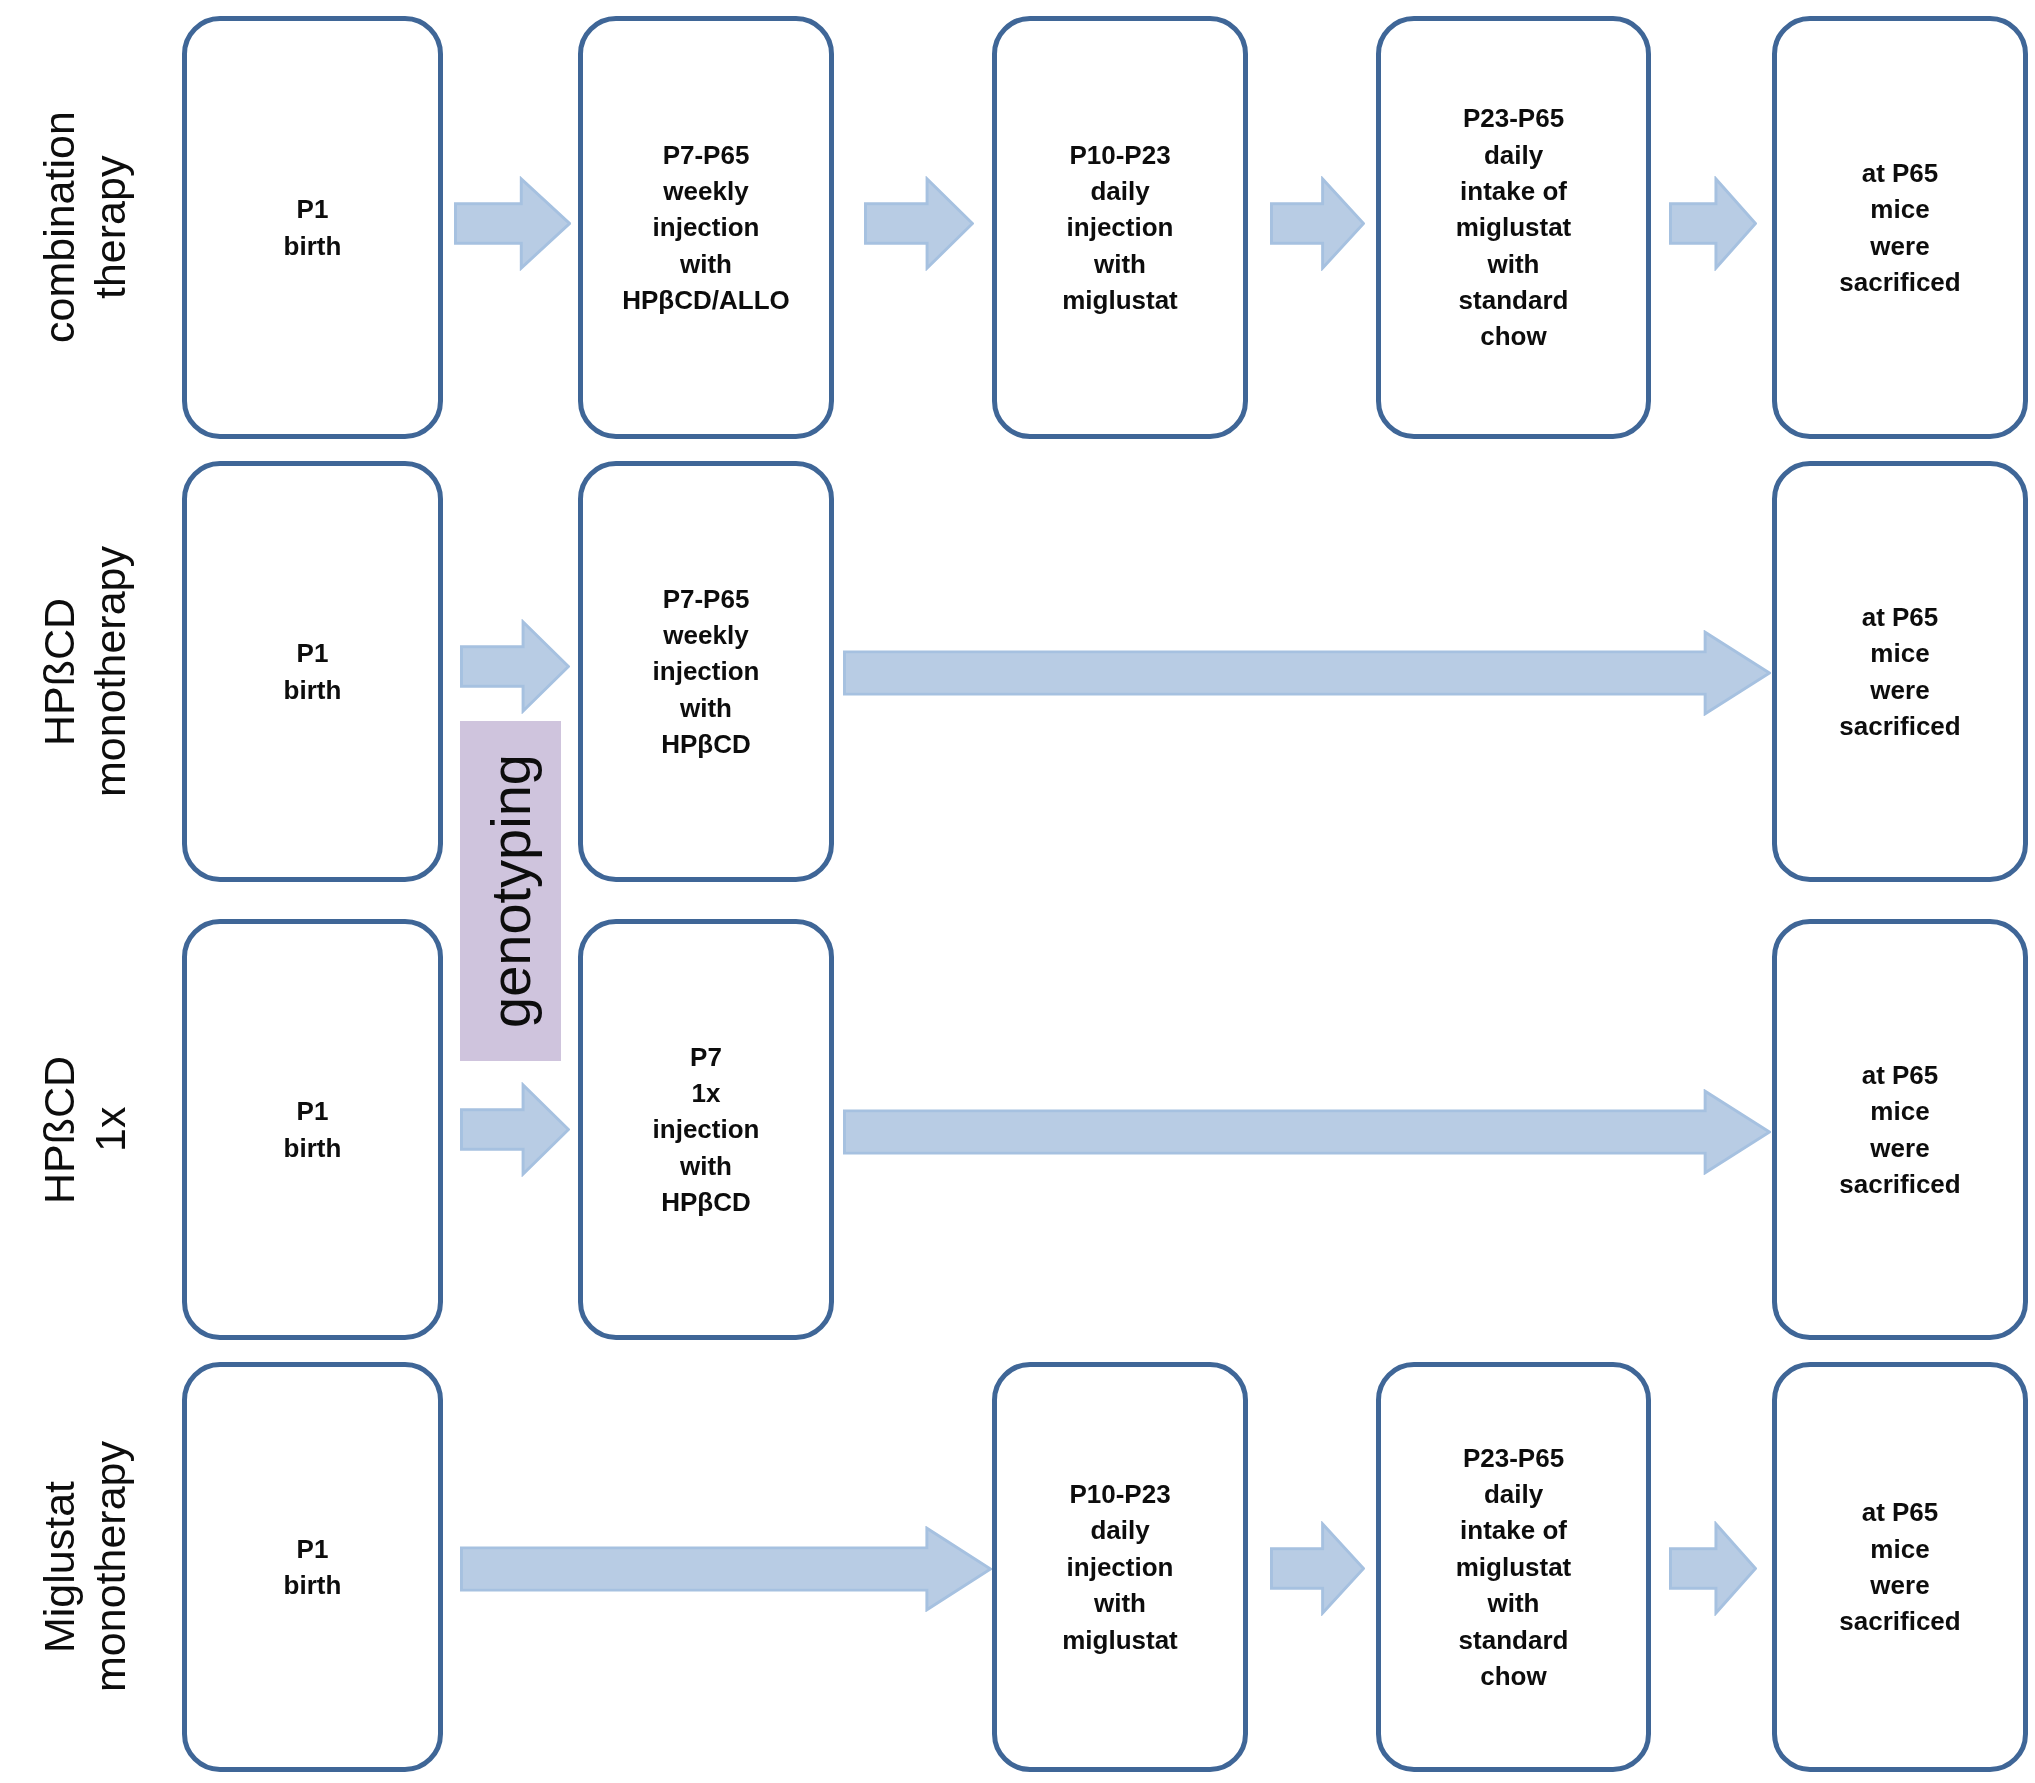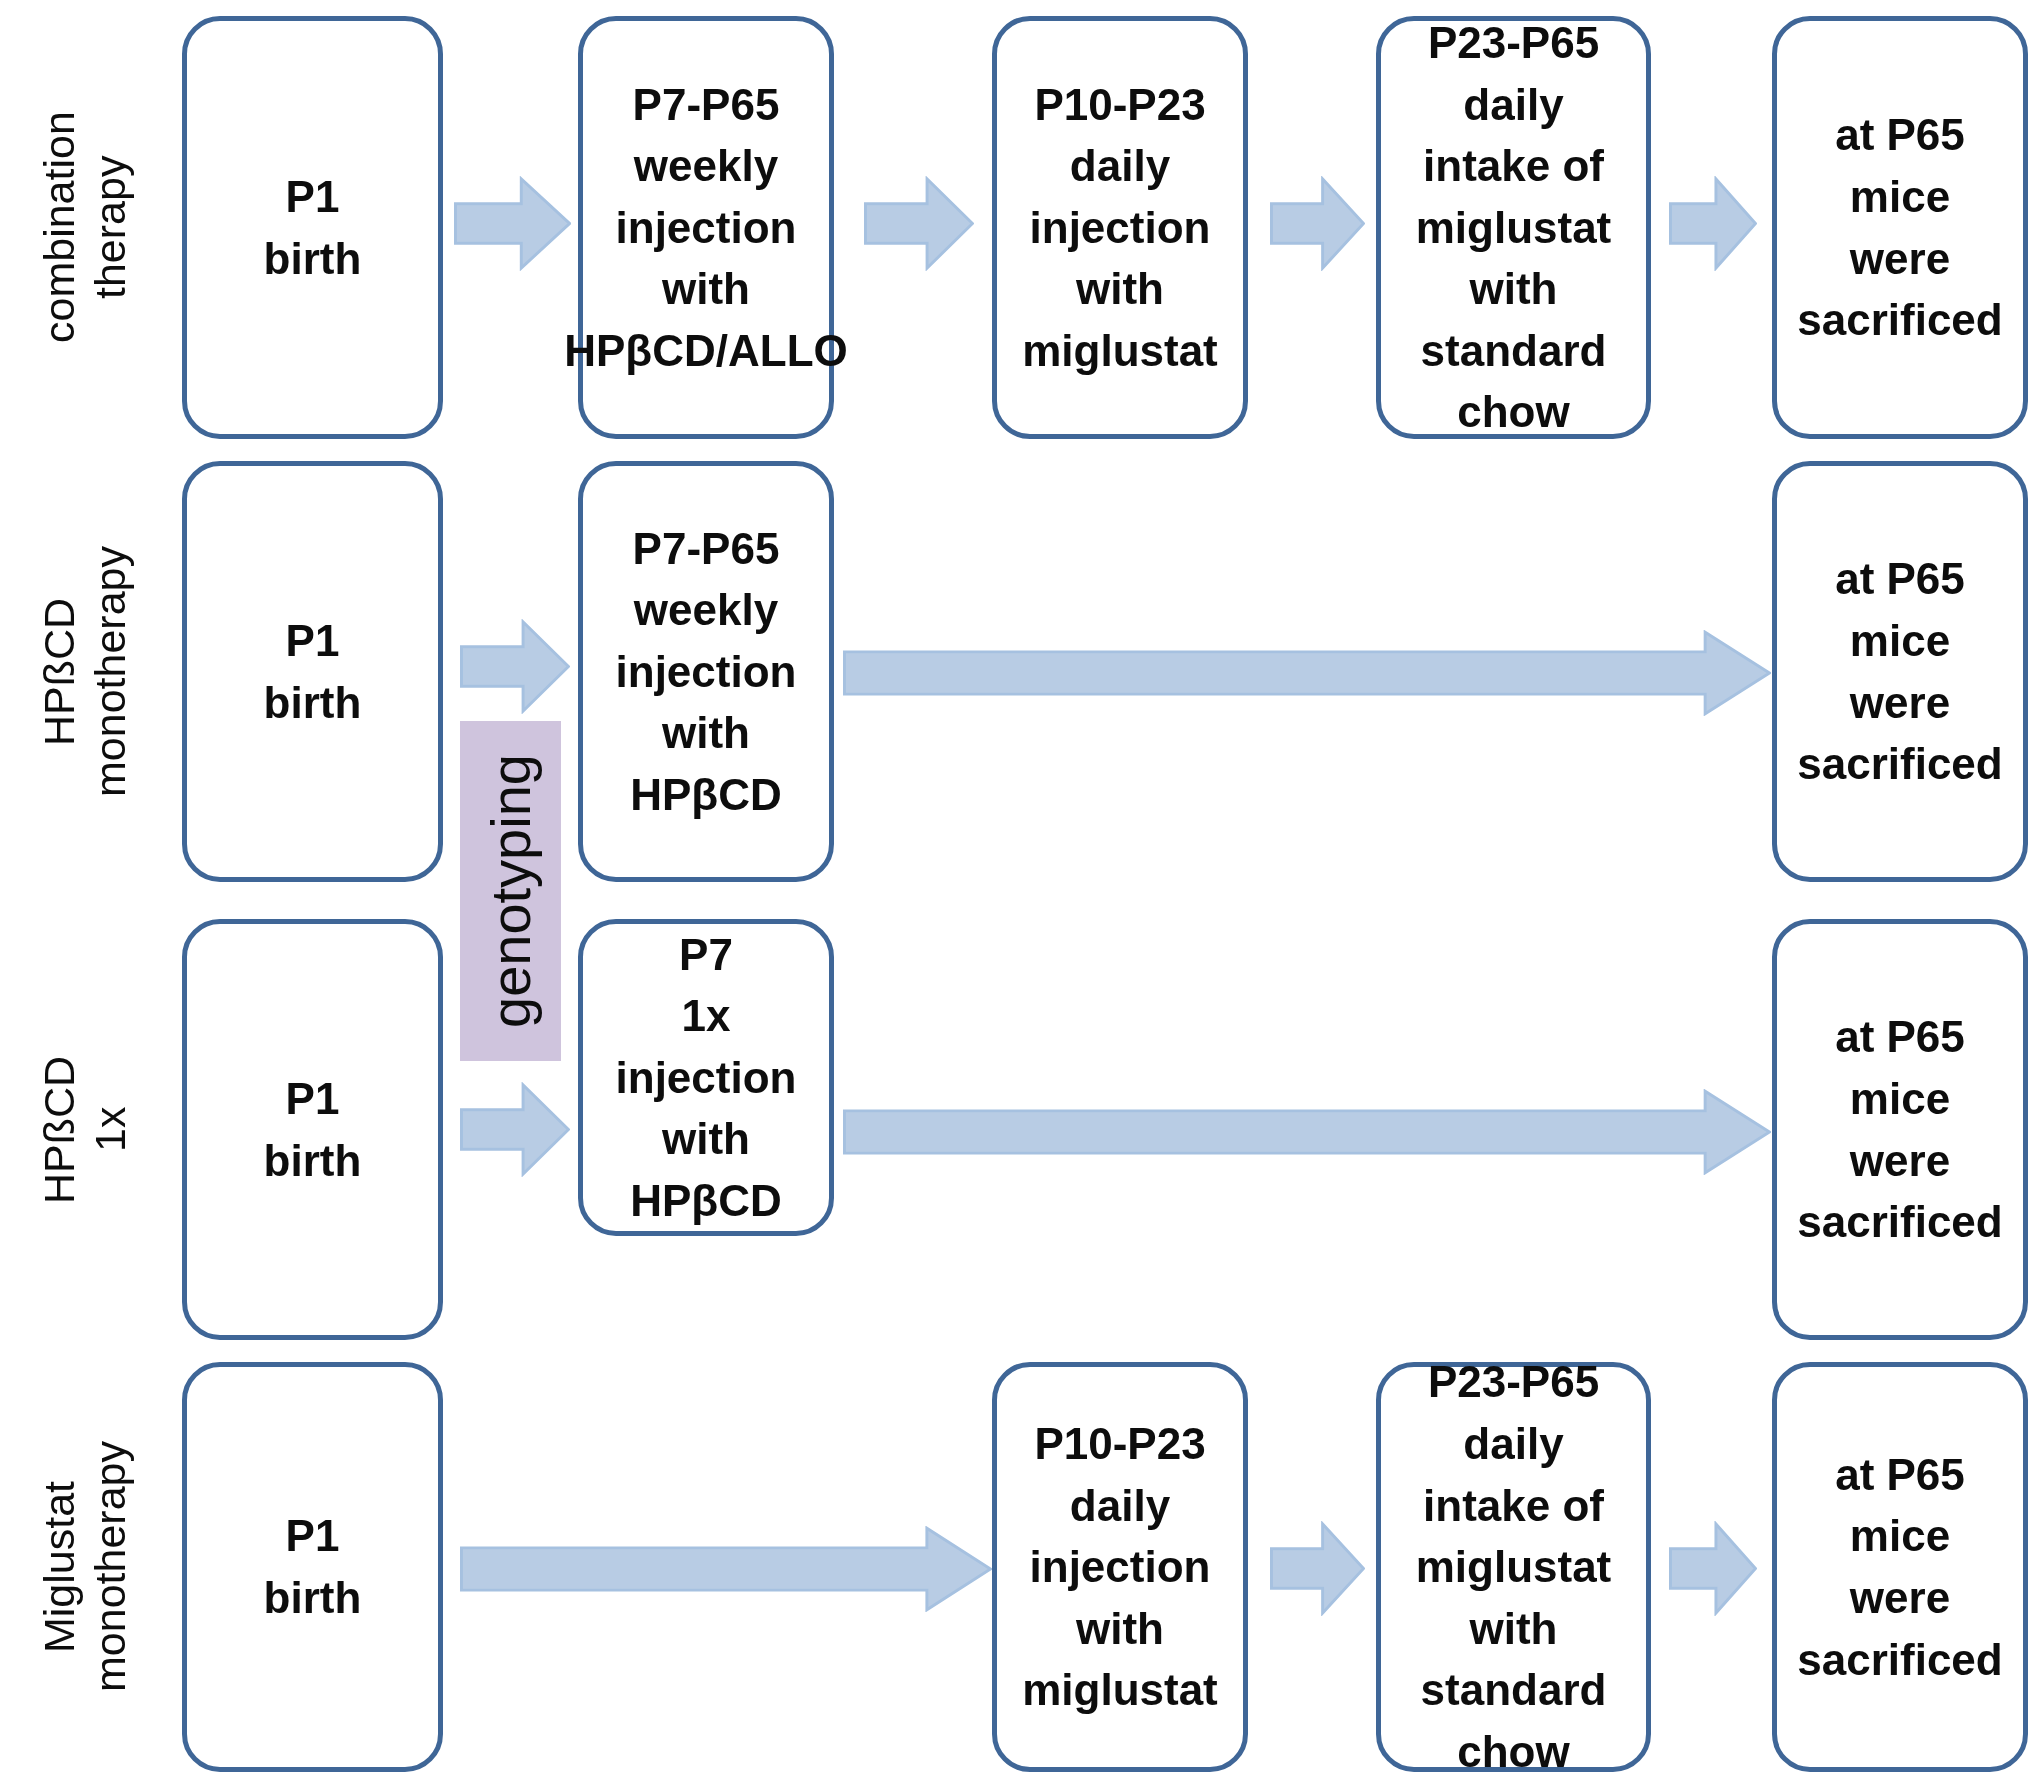--- a/index.html
+++ b/index.html
@@ -29,21 +29,21 @@
     position:absolute;
     box-sizing:border-box;
     background:#ffffff;
     border:5.1px solid #3f6697;
     border-radius:38px;
     display:flex;
     flex-direction:column;
     align-items:center;
     justify-content:center;
     text-align:center;
-    font-size:44px;
+    font-size:26px;
     line-height:1.40;
     color:#0d0d0d;
     padding:0 10.2px;
   }
   .pbox .hd{font-weight:bold;}
   .pbox .ln{font-weight:bold;}
 
   
   .arrow{
     position:absolute;
@@ -184,21 +184,21 @@
     <div class="hd">P1</div>
     <div class="ln">birth</div>
   </div>
 
   <div class="arrow" style="left:460px;top:1082px;width:110px;height:95px;">
     <svg viewBox="0 0 150 130" preserveAspectRatio="none">
       <polygon points="2,38 86,38 86,4 148,65 86,126 86,92 2,92" fill="#b8cce4" stroke="#a6c1e0" stroke-width="4"></polygon>
     </svg>
   </div>
 
-  <div class="pbox" style="left:578px;top:919px;width:256px;height:317px;">
+  <div class="pbox" style="left:578px;top:919px;width:256px;height:421px;">
     <div class="hd">P7</div>
     <div class="ln">1x</div>
     <div class="ln">injection</div>
     <div class="ln">with</div>
     <div class="ln">HPβCD</div>
   </div>
 
   <div class="arrow" style="left:843px;top:1089px;width:928px;height:86px;">
     <svg viewBox="0 0 1268 118" preserveAspectRatio="none">
       <polygon points="2,30 1178,30 1178,3 1266,59 1178,115 1178,88 2,88" fill="#b8cce4" stroke="#a6c1e0" stroke-width="4"></polygon>

